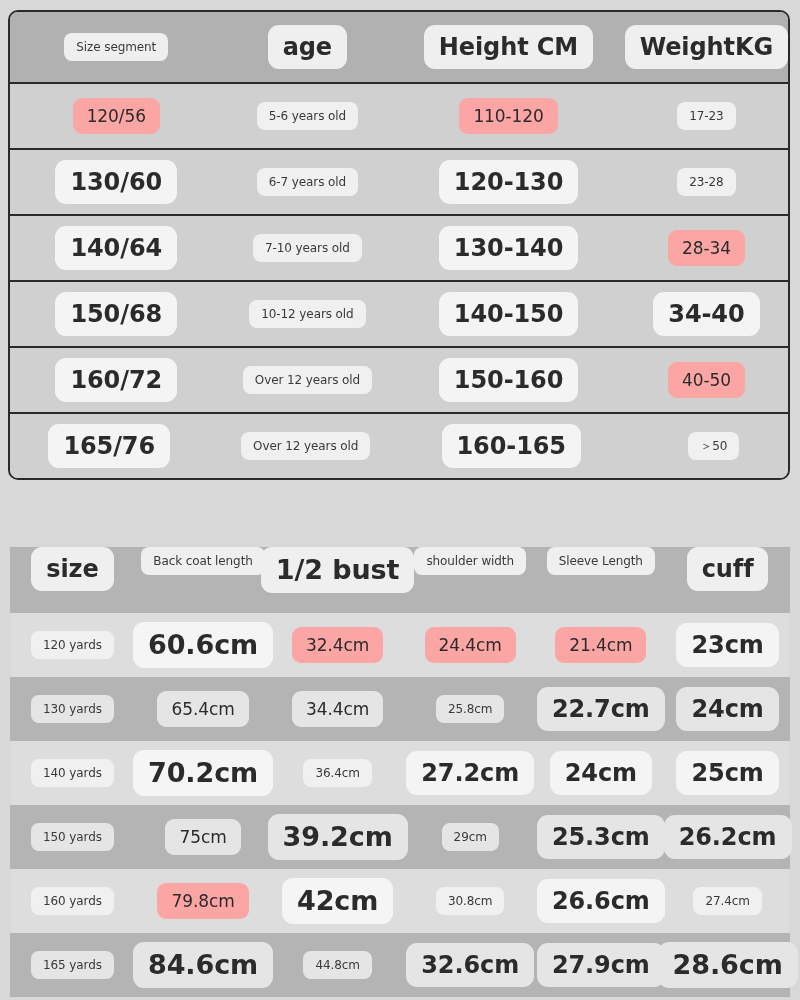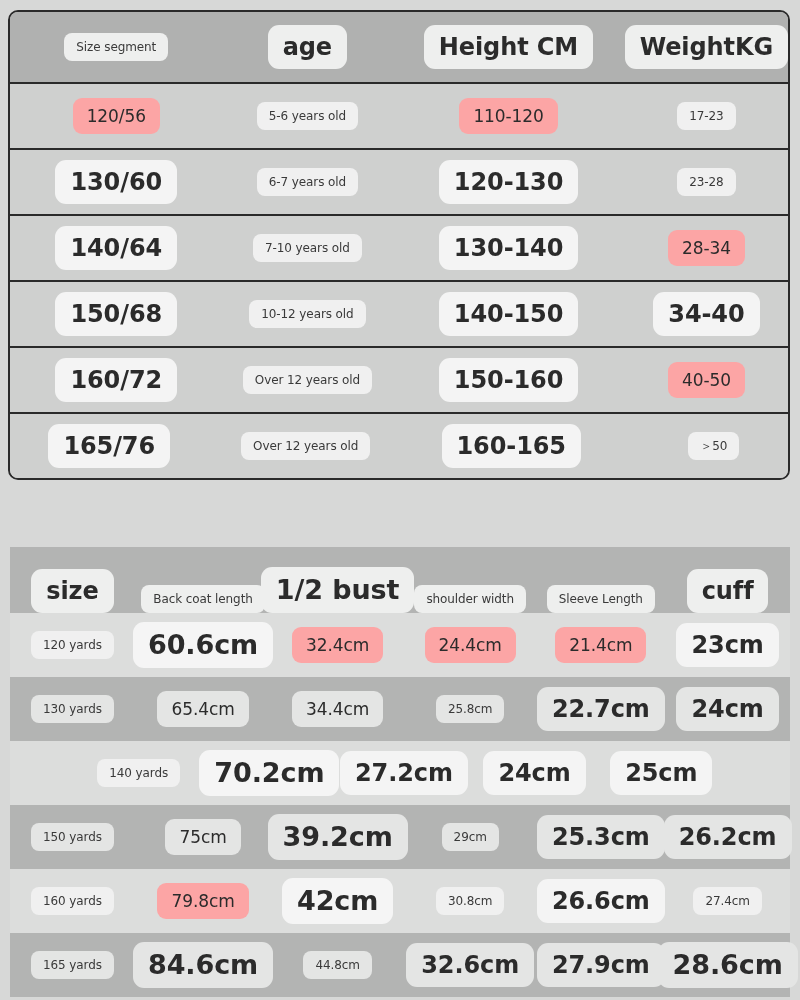--- a/index.html
+++ b/index.html
@@ -61,21 +61,21 @@
   
   .table2 {
     position: absolute;
     left: 10px;
     top: 547px;
     width: 780px;
     box-sizing: border-box;
   }
   .t2-header {
     display: flex;
-    align-items: flex-end;
+    align-items: flex-start;
     height: 66px;
     background: #b3b4b3;
   }
   .t2-row {
     display: flex;
     align-items: center;
     height: 64px;
     justify-content: center;
   }
   .t2-row.odd  { background: #dcdddc; }
@@ -314,20 +314,23 @@
       </div>
     </div>
 
     <div class="t2-row odd">
       <div class="t2-cell t2-c0">
         <span class="pill s">140 yards</span>
       </div>
       <div class="t2-cell t2-c1">
         <span class="pill xl">70.2cm</span>
       </div>
+      <div class="t2-cell t2-c2">
+        <span class="pill s">36.4cm</span>
+      </div>
       <div class="t2-cell t2-c3">
         <span class="pill l">27.2cm</span>
       </div>
       <div class="t2-cell t2-c4">
         <span class="pill l">24cm</span>
       </div>
       <div class="t2-cell t2-c5">
         <span class="pill l">25cm</span>
       </div>
     </div>

